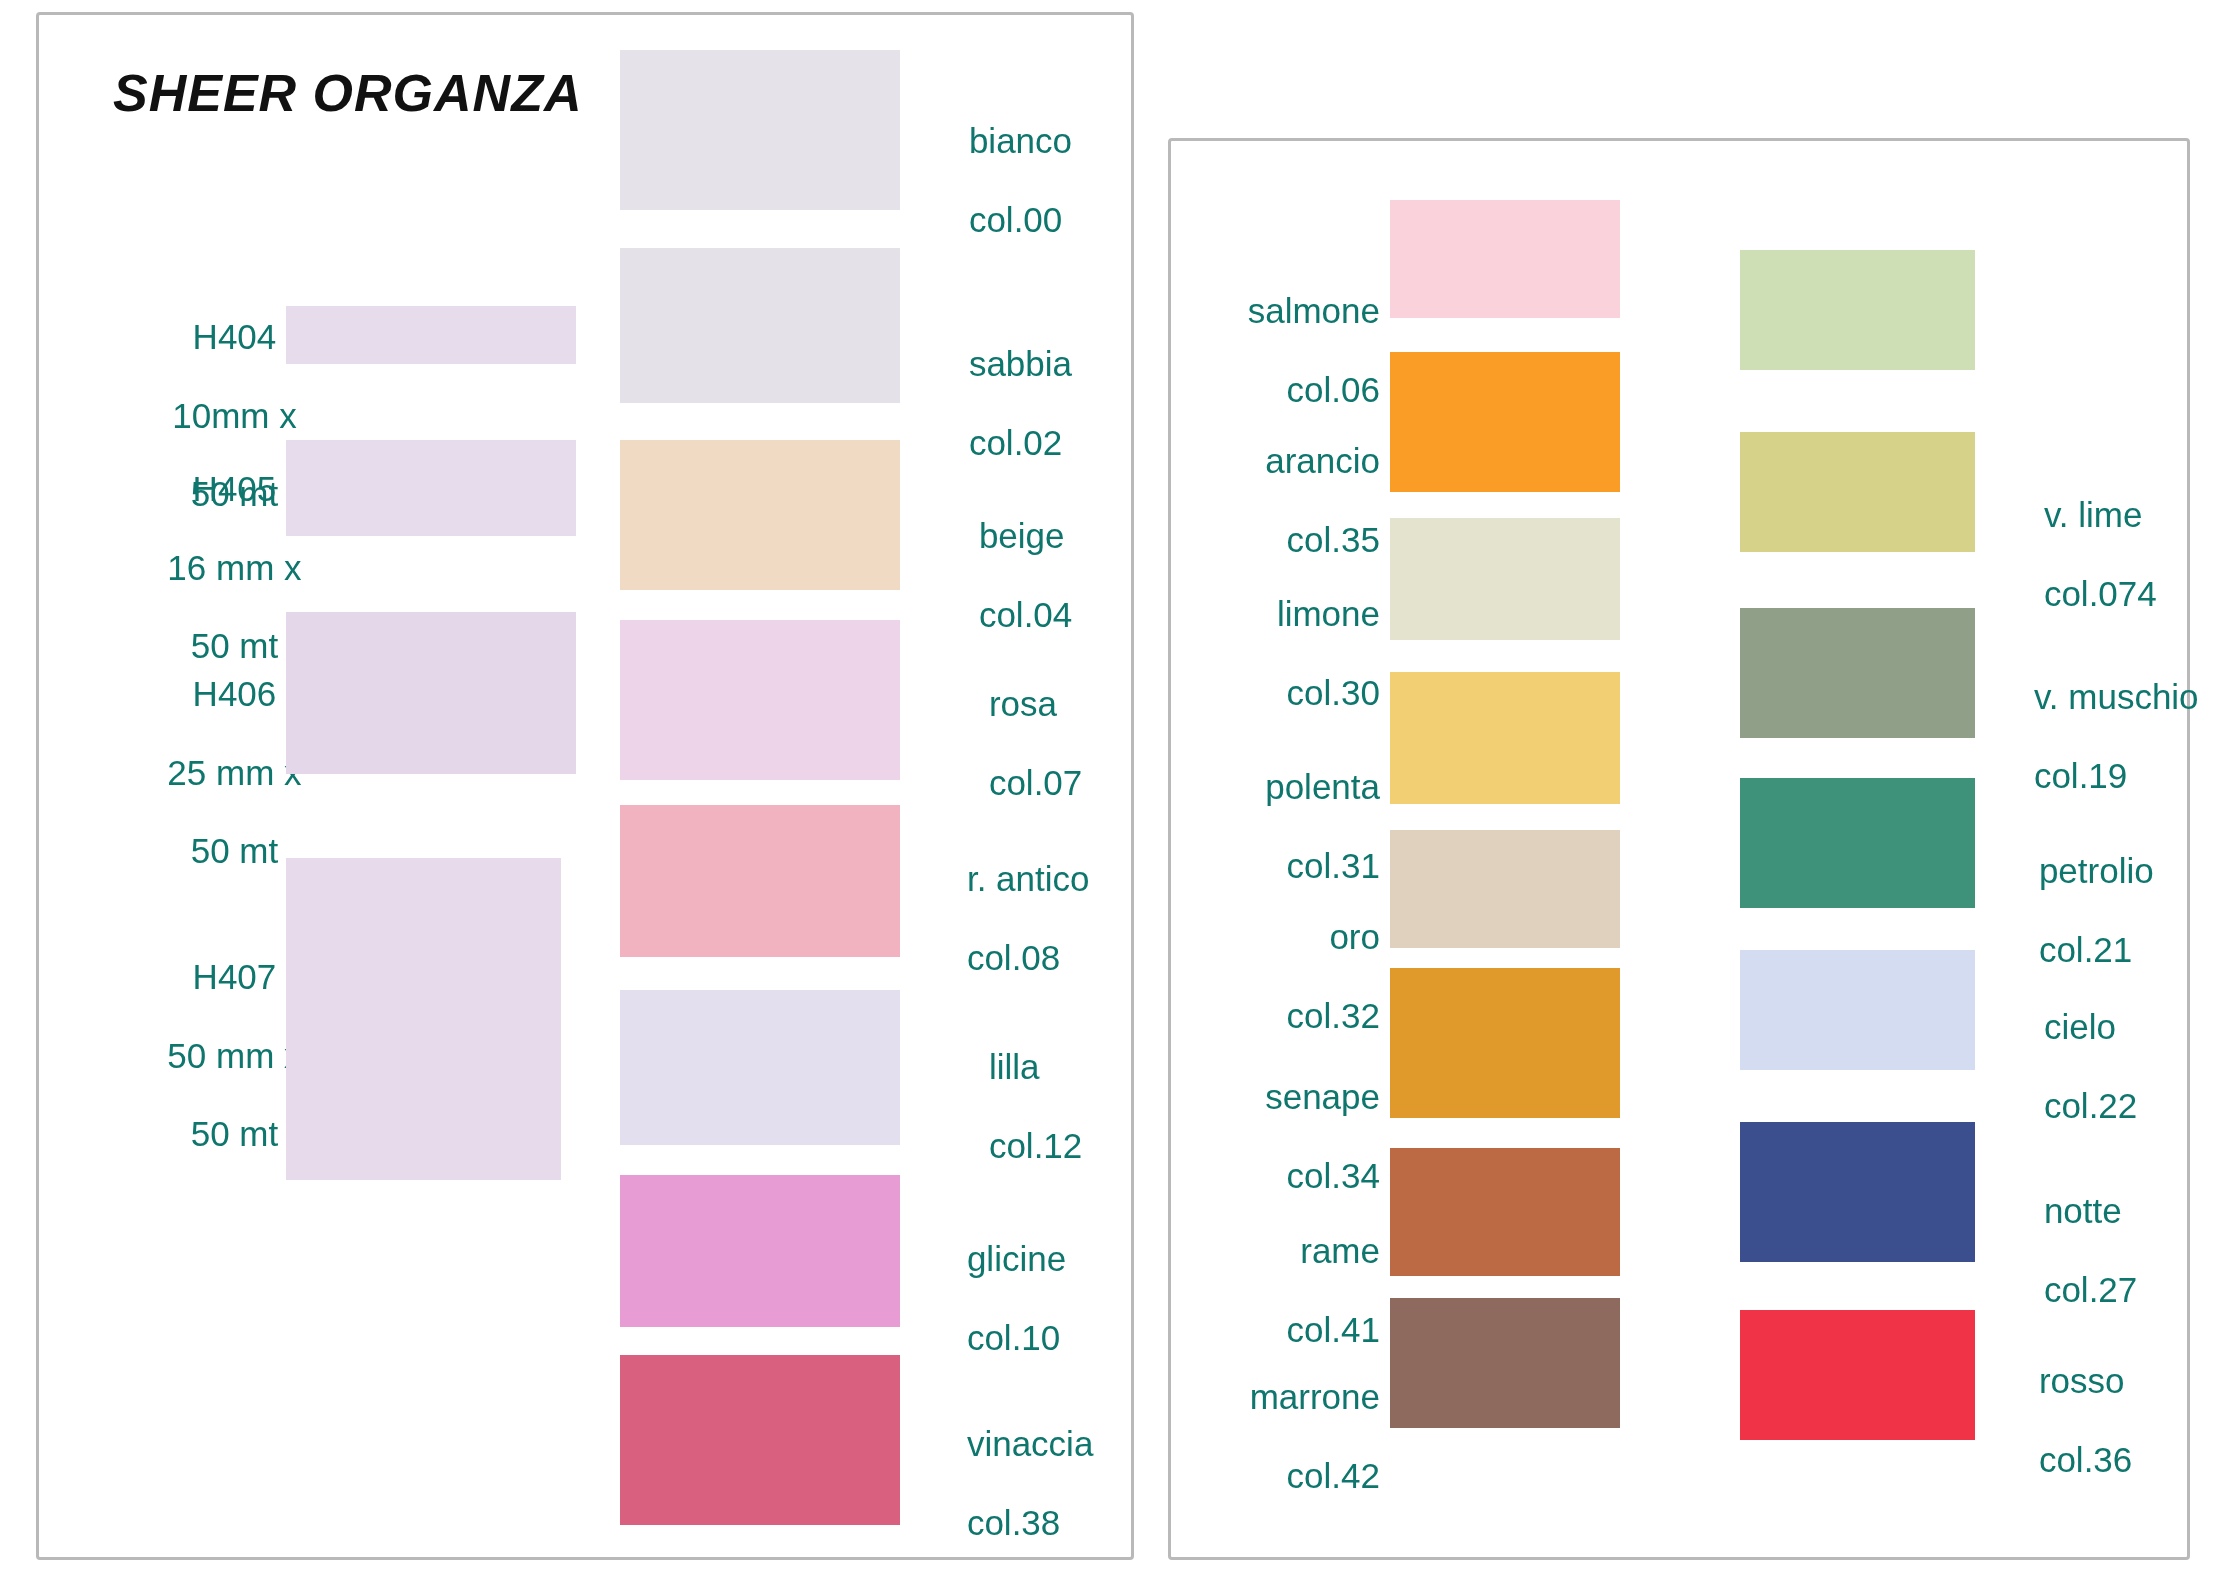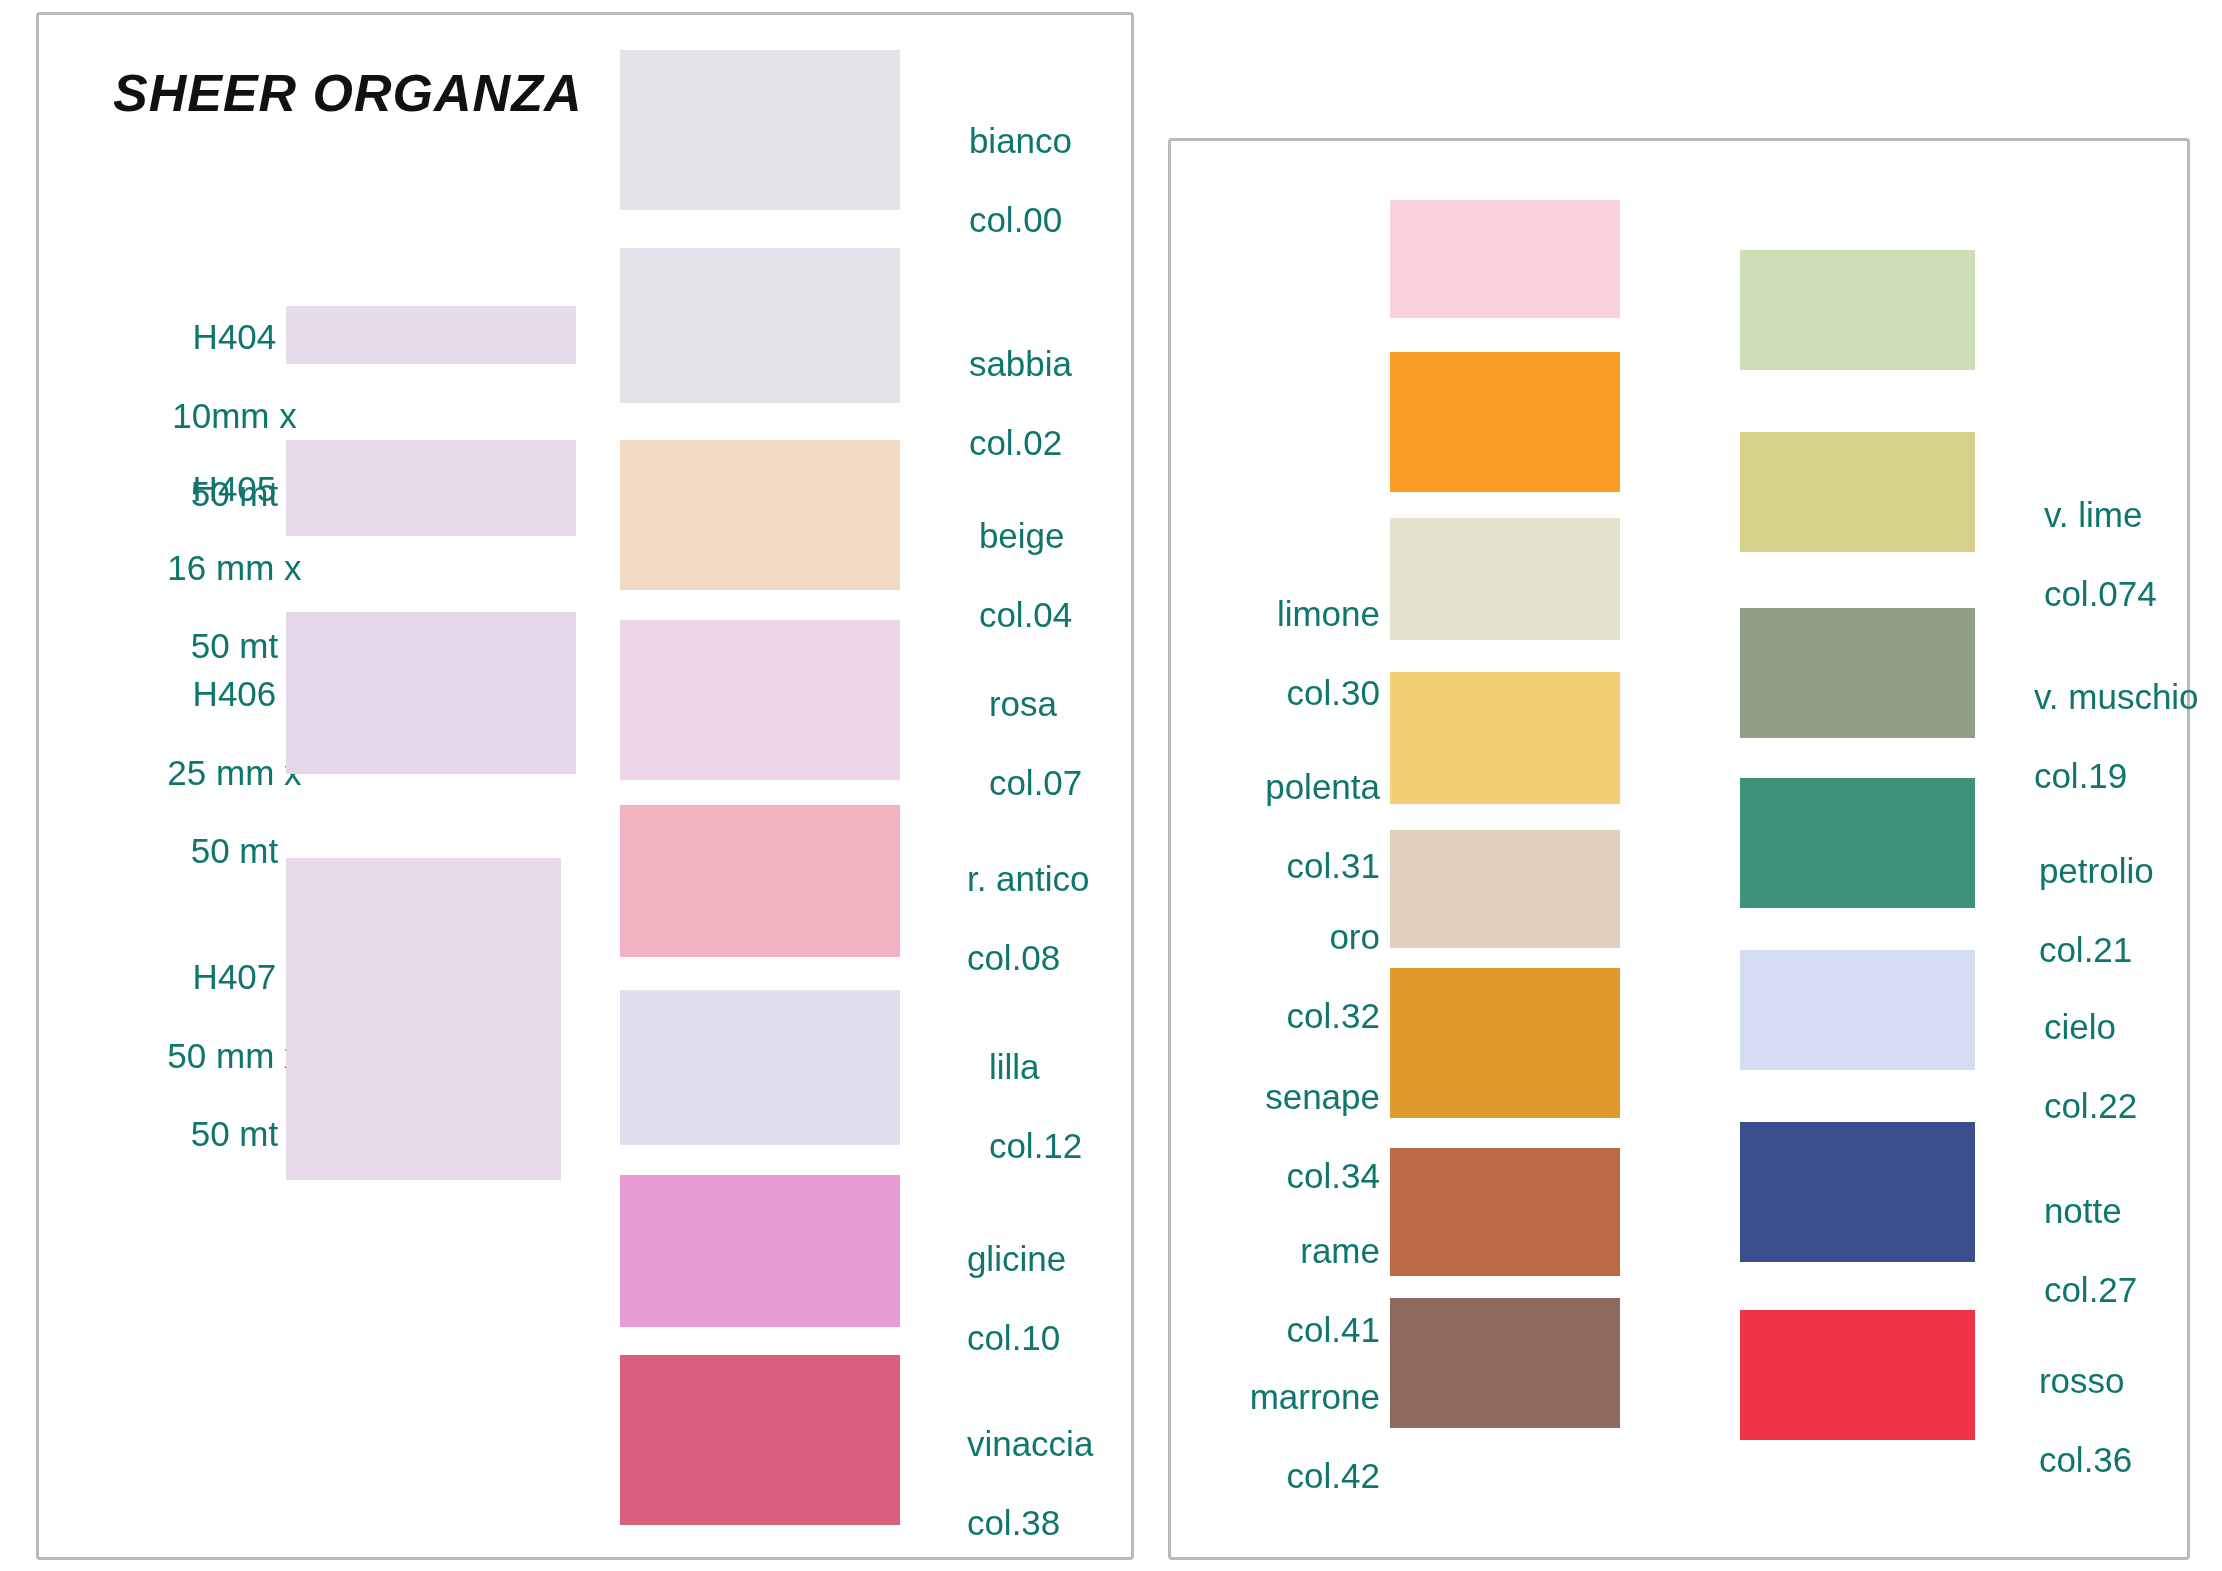--- a/index.html
+++ b/index.html
@@ -96,22 +96,30 @@
   </div>
 
   <div class="swatch" style="left:620px;top:1355px;width:280px;height:170px;background:#d9607f;"></div>
   <div class="label l" style="left:928px;top:1385px;width:230px;">
     <span>vinaccia</span><br>
     <span>col.38</span>
   </div>
 
   <div class="panel" id="panel-right"></div>
 
+  <div class="label r" style="left:1180px;top:252px;width:200px;">
+    <span>salmone</span><br>
+    <span>col.06</span>
+  </div>
   <div class="swatch" style="left:1390px;top:200px;width:230px;height:118px;background:#f9d2dc;"></div>
 
+  <div class="label r" style="left:1180px;top:402px;width:200px;">
+    <span>arancio</span><br>
+    <span>col.35</span>
+  </div>
   <div class="swatch" style="left:1390px;top:352px;width:230px;height:140px;background:#f99d26;"></div>
 
   <div class="label r" style="left:1180px;top:555px;width:200px;text-align:right;">
     <span>limone</span><br>
     <span>col.30</span>
   </div>
   <div class="swatch" style="left:1390px;top:518px;width:230px;height:122px;background:#e4e3ce;"></div>
 
   <div class="label r" style="left:1180px;top:728px;width:200px;">
     <span>polenta</span><br>

